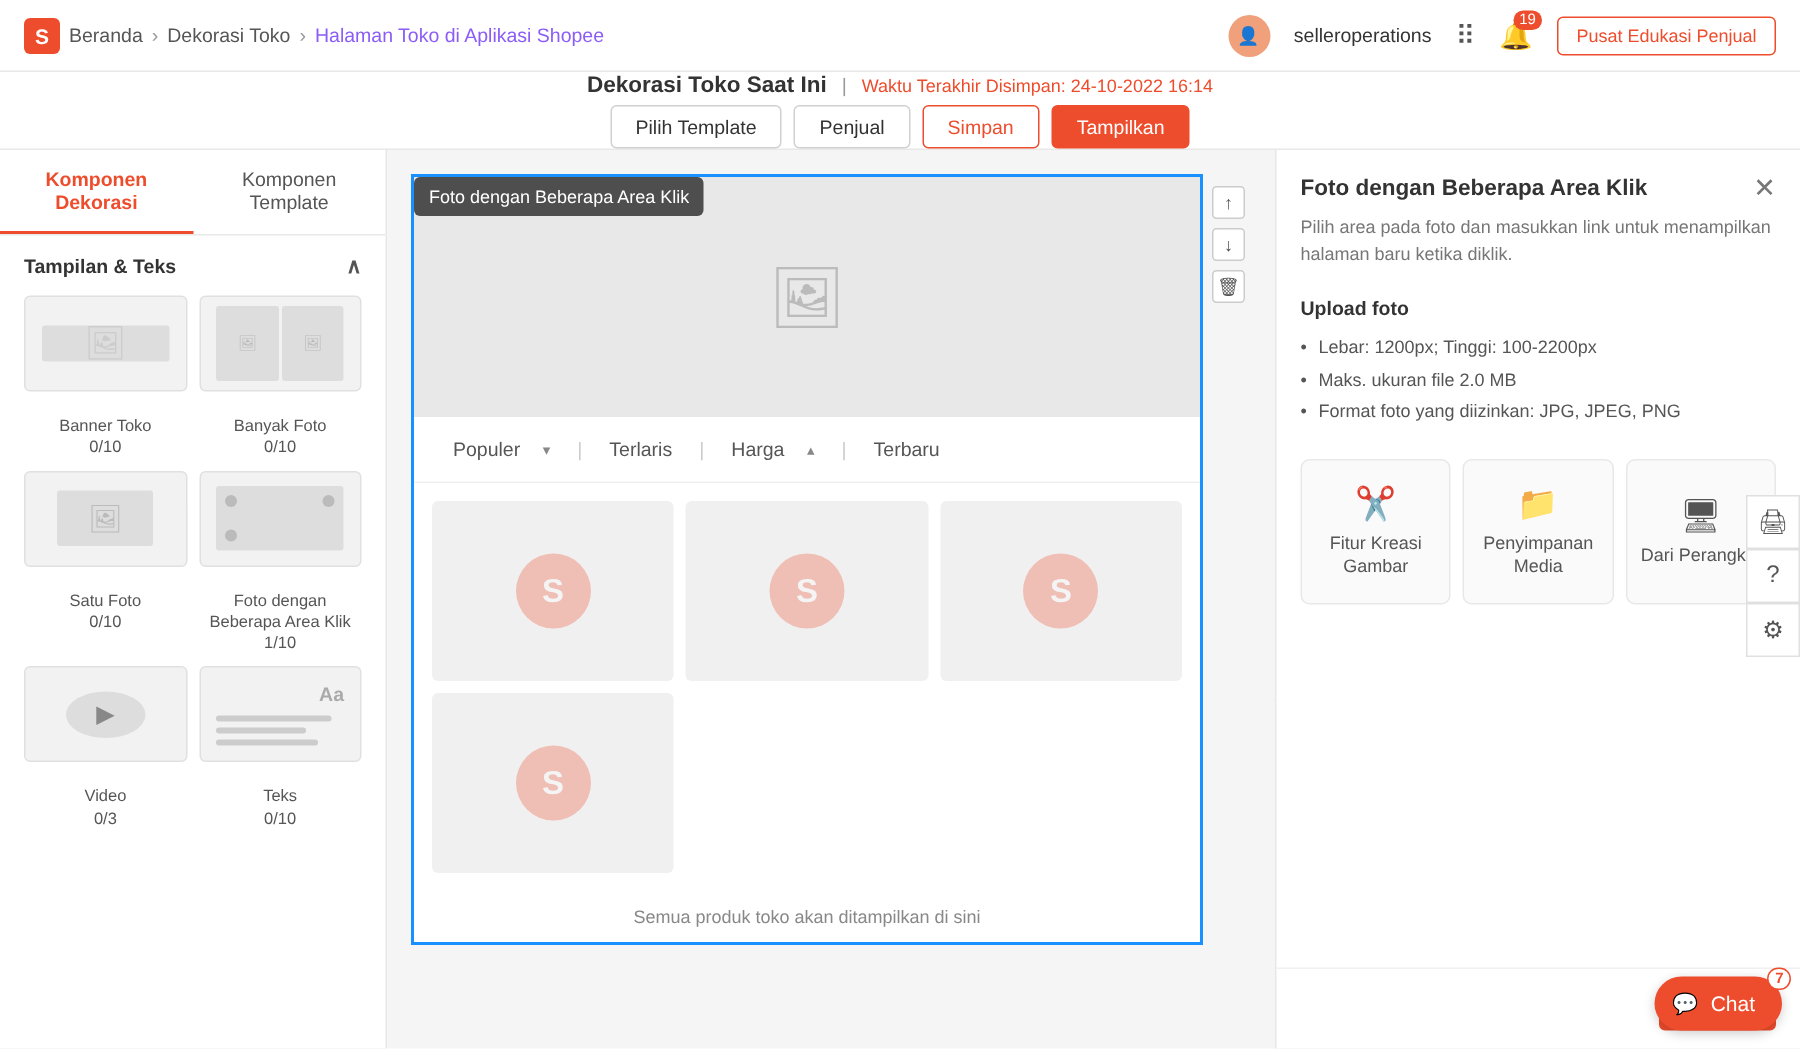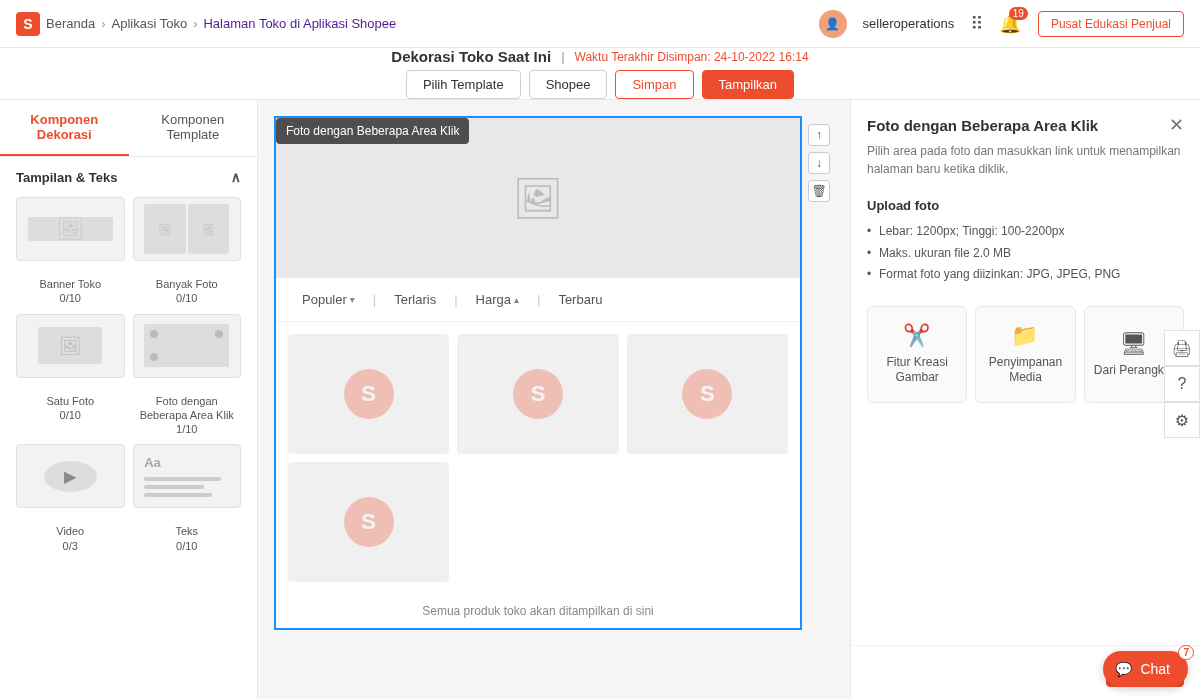--- a/index.html
+++ b/index.html
@@ -28,21 +28,21 @@
       height: 24px;
       border-radius: 4px;
       display: flex;
       align-items: center;
       justify-content: center;
       font-weight: bold;
       font-size: 14px;
     }
     .breadcrumb .sep { color: #999; }
     .breadcrumb .crumb { color: #555; }
-    .breadcrumb .crumb.active { color: #4c1d95; font-weight: 500; }
+    .breadcrumb .crumb.active { color: #8b5cf6; font-weight: 500; }
     .nav-right {
       display: flex;
       align-items: center;
       gap: 16px;
     }
     .nav-avatar {
       width: 28px;
       height: 28px;
       border-radius: 50%;
       background: #f0a07a;
@@ -351,21 +351,21 @@
       gap: 0;
       border-bottom: 1px solid #f0f0f0;
     }
     .filter-tab {
       padding: 6px 14px;
       font-size: 13px;
       color: #555;
       cursor: pointer;
       display: flex;
       align-items: center;
-      gap: 3px;
+      gap: 15px;
     }
     .filter-tab .chevron { font-size: 10px; color: #888; }
     .filter-sep { color: #ccc; padding: 0 4px; }
     .product-grid {
       display: grid;
       grid-template-columns: repeat(3, 1fr);
       gap: 8px;
       padding: 12px;
     }
     .product-placeholder {
@@ -519,21 +519,21 @@
 </head>
 <body>
 
 <div class="top-nav">
   <div class="breadcrumb">
     <div class="shopee-logo">
       <span>S</span>
     </div>
     <span class="crumb">Beranda</span>
     <span class="sep">›</span>
-    <span class="crumb">Aplikasi Toko</span>
+    <span class="crumb">Dekorasi Toko</span>
     <span class="sep">›</span>
     <span class="crumb active">Halaman Toko di Aplikasi Shopee</span>
   </div>
   <div class="nav-right">
     <div class="nav-avatar">👤</div>
     <span class="nav-username">selleroperations</span>
     <span class="nav-grid-icon">⠿</span>
     <div class="nav-bell">
       <span class="nav-bell-icon">🔔</span>
       <span class="nav-badge">19</span>
@@ -543,21 +543,21 @@
 </div>
 
 <div class="toolbar">
   <div class="toolbar-left">
     <span class="toolbar-title">Dekorasi Toko Saat Ini</span>
     <span style="color:#999;">|</span>
     <span class="toolbar-time">Waktu Terakhir Disimpan: 24-10-2022 16:14</span>
   </div>
   <div class="toolbar-right">
     <button class="btn-outline">Pilih Template</button>
-    <button class="btn-outline">Shopee</button>
+    <button class="btn-outline">Penjual</button>
     <button class="btn-outline-orange">Simpan</button>
     <button class="btn-primary">Tampilkan</button>
   </div>
 </div>
 
 <div class="main-layout">
 
   <div class="left-sidebar" style="position:relative;">
     <div class="sidebar-tabs">
       <div class="sidebar-tab active">Komponen Dekorasi</div>
@@ -632,21 +632,21 @@
         </div>
         <div class="card-label">
           <span>Video</span><br>
           <span>0/3</span>
         </div>
       </div>
 
       <div class="sidebar-item-card">
         <div class="card-preview">
           <div class="text-preview">
-            <div style="font-size:13px;color:#aaa;font-weight:bold;margin-bottom:3px;">Aa</div>
+            <div style="font-size:13px;color:#aaa;font-weight:bold;margin-bottom:3px;text-align:right;">Aa</div>
             <div class="line" style="width:90%;"></div>
             <div class="line" style="width:70%;"></div>
             <div class="line" style="width:80%;"></div>
           </div>
         </div>
         <div class="card-label">
           <span>Teks</span><br>
           <span>0/10</span>
         </div>
       </div>

